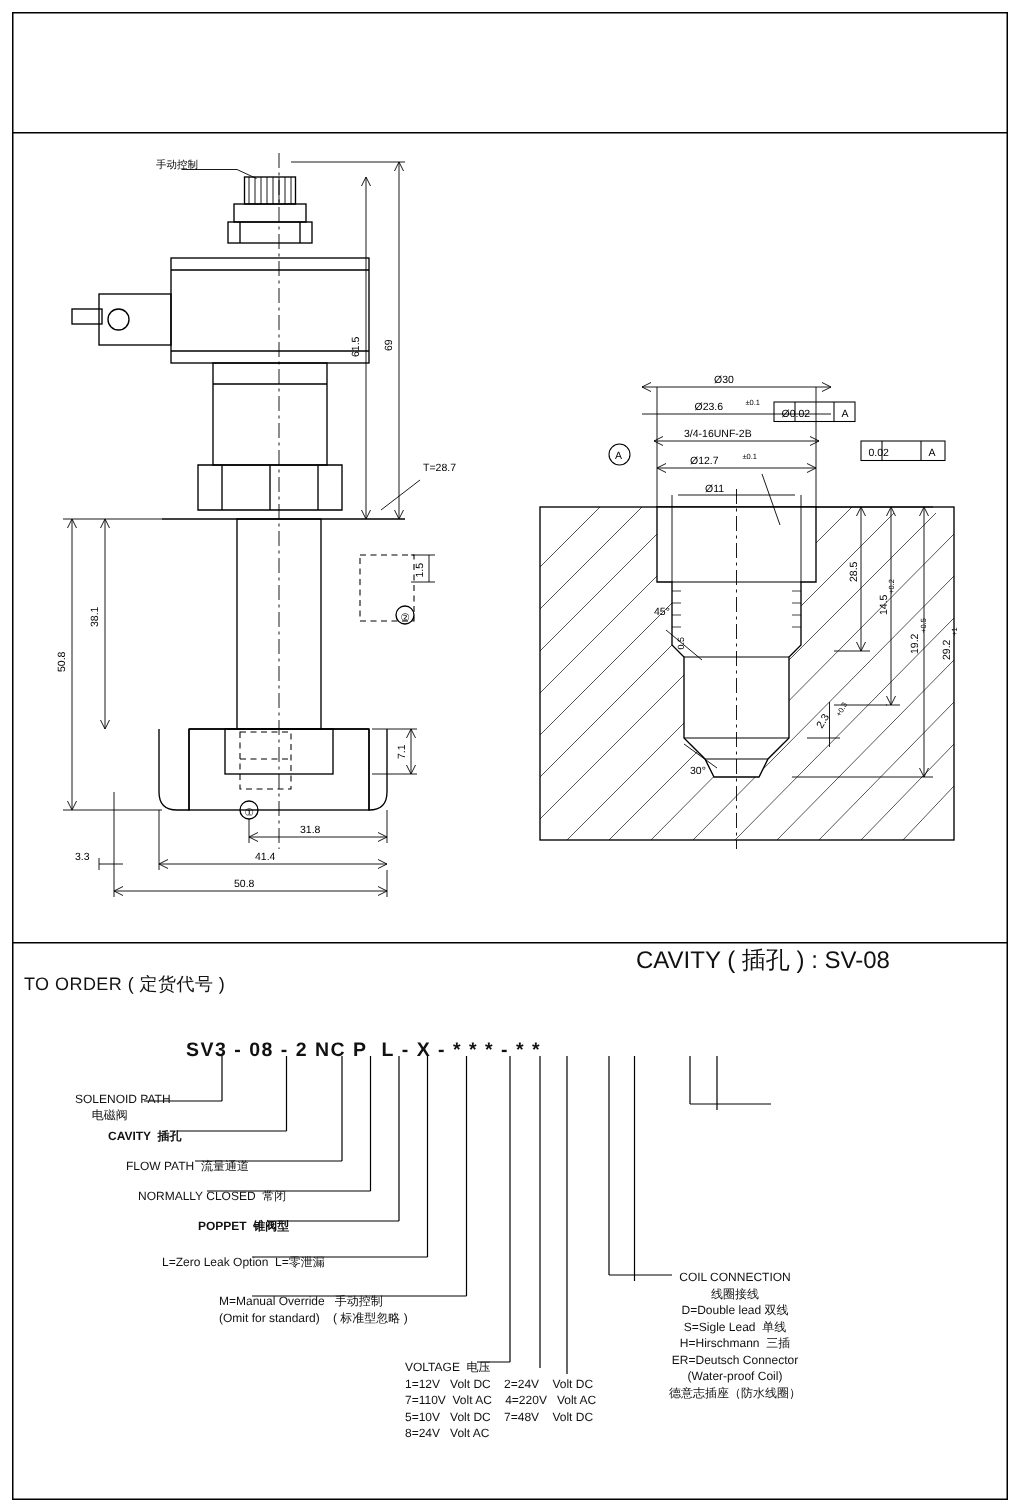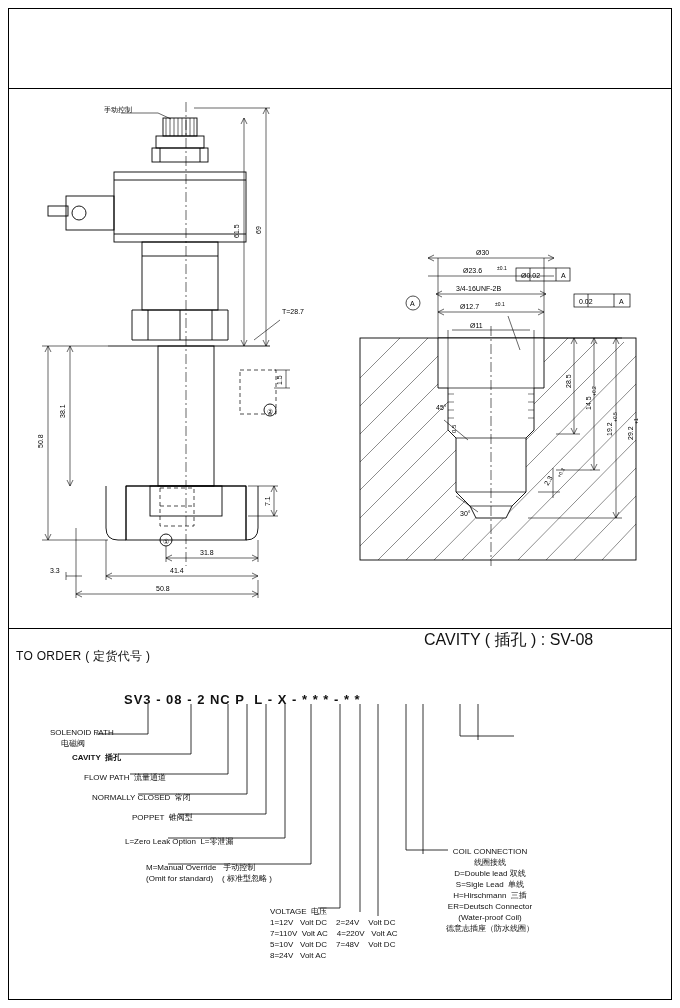--- a/index.html
+++ b/index.html
@@ -314,22 +314,22 @@
     </svg>
   </div>
 
   <div class="code" style="left:124px;top:692px;">SV3&nbsp;-&nbsp;08&nbsp;-&nbsp;2 NC&nbsp;P&nbsp;&nbsp;L&nbsp;-&nbsp;X&nbsp;-&nbsp;*&nbsp;*&nbsp;*&nbsp;-&nbsp;*&nbsp;*</div>
 
   <div class="ord-txt" style="left:50px;top:727px;">SOLENOID PATH
      电磁阀</div>
   <div class="ord-txt" style="left:72px;top:752px;font-weight:bold;">CAVITY  插孔</div>
   <div class="ord-txt" style="left:84px;top:772px;">FLOW PATH  流量通道</div>
   <div class="ord-txt" style="left:92px;top:792px;">NORMALLY CLOSED  常闭</div>
-  <div class="ord-txt" style="left:132px;top:812px;">POPPET  锥阀型</div>
-  <div class="ord-txt" style="left:125px;top:836px;">L=Zero Leak Option  L=零泄漏</div>
+  <div class="ord-txt" style="left:132px;top:812px;font-weight:bold;">POPPET  锥阀型</div>
+  <div class="ord-txt" style="left:108px;top:836px;">L=Zero Leak Option  L=零泄漏</div>
   <div class="ord-txt" style="left:122px;top:862px;margin-left:24px;">M=Manual Override   手动控制
 (Omit for standard)    ( 标准型忽略 )</div>
 
   <div class="ord-txt" style="left:270px;top:906px;">VOLTAGE  电压
 1=12V   Volt DC    2=24V    Volt DC
 7=110V  Volt AC    4=220V   Volt AC
 5=10V   Volt DC    7=48V    Volt DC
 8=24V   Volt AC</div>
 
   <div class="ord-txt" style="left:446px;top:846px;text-align:center;">COIL CONNECTION

